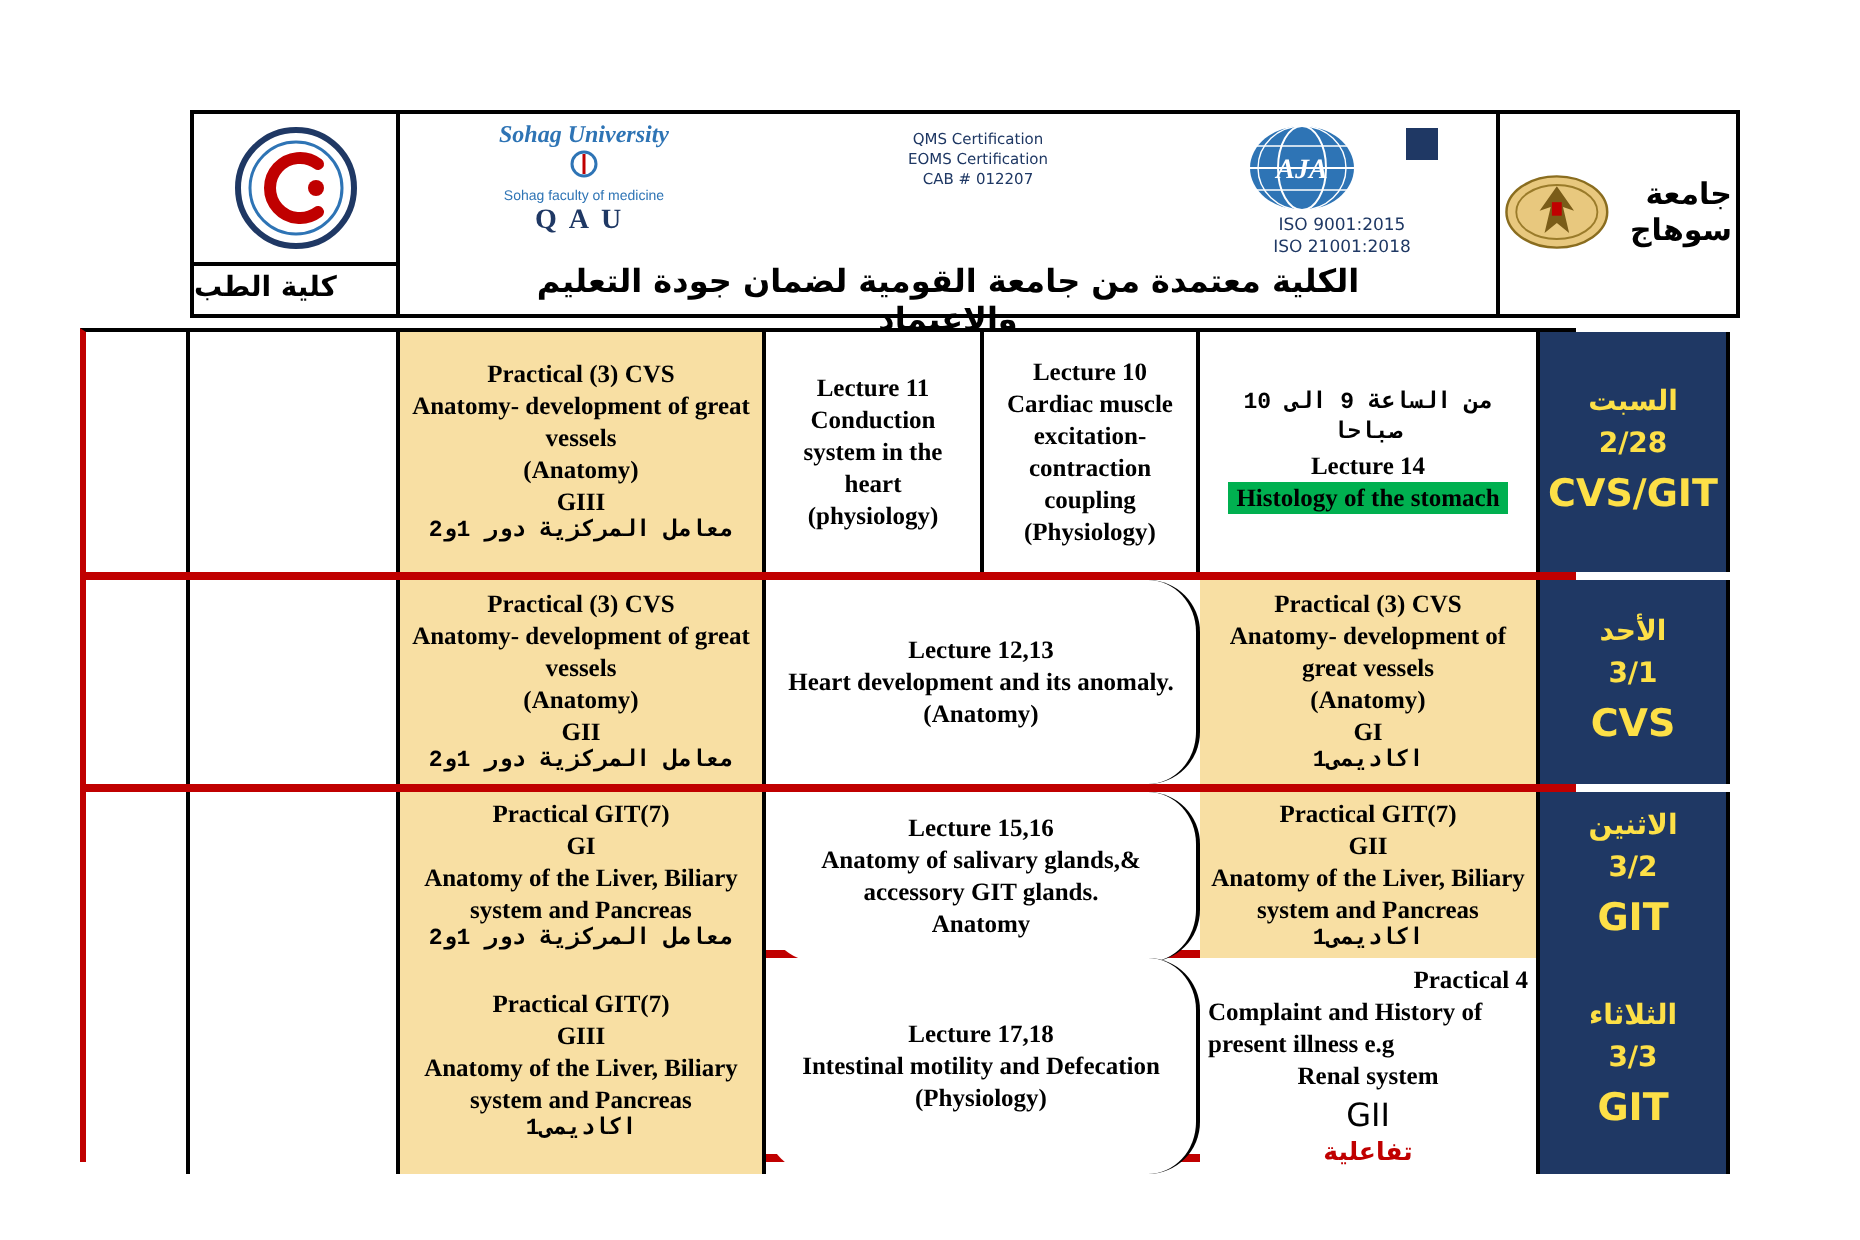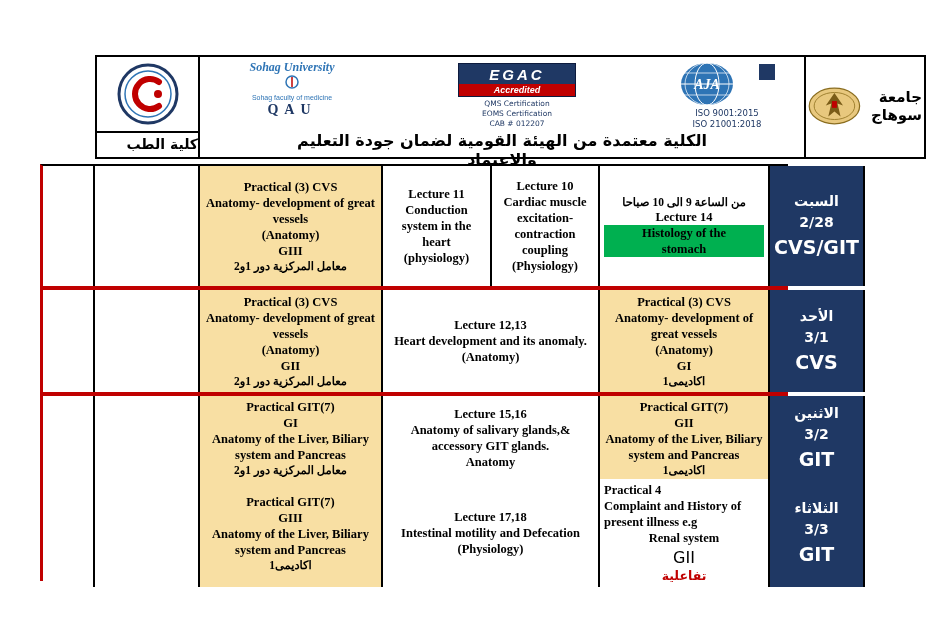--- a/index.html
+++ b/index.html
@@ -9,22 +9,22 @@
   body{
     width:930px; height:620px; background:#ffffff; position:relative; overflow:hidden;
     font-family:"Liberation Serif","DejaVu Sans",serif;
   }
   
   .header{ position:absolute; left:95px; top:55px; height:104px; display:flex; }
   .hbox{ border:2px solid #000; background:#fff; height:100%; }
   .faculty-box{ width:105px; display:flex; flex-direction:column; }
   .faculty-logo-area{ flex:1; display:flex; align-items:center; justify-content:center; }
   .faculty-caption{ border-top:2px solid #000; font-family:"DejaVu Sans",sans-serif;
-    font-weight:bold; font-size:14px; text-align:right; padding:3px 0 5px; }
-  .center-box{ width:606px; border-left:none; display:flex; flex-direction:column;
+    font-weight:bold; font-size:14px; text-align:left; padding:3px 0 5px; }
+  .center-box{ width:550px; border-left:none; display:flex; flex-direction:column;
     justify-content:space-between; padding:3px 6px 3px; }
   .logos-row{ display:flex; justify-content:space-between; align-items:flex-start; padding:0 6px; }
   .qau{ width:160px; text-align:center; }
   .qau-univ{ font-style:italic; font-weight:bold; font-size:12px; color:var(--blue);
     font-family:"Liberation Serif",serif; }
   .qau-fac{ font-size:7px; color:var(--blue); font-family:"Liberation Sans",sans-serif; margin:1px 0; }
   .qau-abbr{ font-size:14px; font-weight:bold; color:var(--navy); letter-spacing:6px;
     font-family:"Liberation Serif",serif; }
   .egac{ width:155px; text-align:center; margin-top:3px; }
   .egac-box{ width:118px; margin:0 auto; background:var(--navy); color:#fff; padding:2px 0 0; border:1px solid #0d1b3e; }
@@ -46,28 +46,28 @@
   
   .schedule{ position:absolute; left:40px; top:164px; width:748px;
     border-top:2px solid #000; border-left:3px solid var(--red); }
   .trow{ display:grid; grid-template-columns:52px 105px 183px 109px 108px 170px 95px;
     border-bottom:4px solid var(--red); }
   .r1{ height:124px; } .r2{ height:106px; } .r3{ height:83px; } .r4{ height:102px; }
   .cell{ border-right:2px solid #000; background:#fff; display:flex; flex-direction:column;
     justify-content:center; align-items:center; text-align:center; padding:3px 4px;
     font-weight:bold; font-size:12.5px; line-height:1.28; }
   .cell.tan{ background:var(--tan); }
-  .cell.day{ background:var(--navy); color:#ffffff; font-family:"DejaVu Sans",sans-serif; gap:3px; }
+  .cell.day{ background:var(--navy); color:#fde047; font-family:"DejaVu Sans",sans-serif; gap:3px; }
   .day-name{ font-size:14px; } .day-date{ font-size:14px; } .day-subject{ font-size:19px; }
-  .span2{ grid-column:span 2; }
-  .ar{ font-family:Liberation Serif, serif; font-size:11.5px; }
-  .hl{ background:var(--green); color:#000; padding:0 20px; }
+  .span2{ grid-column:span 2;border-radius:26px; }
+  .ar{ font-family:Liberation Mono, monospace; font-size:11.5px; }
+  .hl{ background:var(--green); color:#000; padding:0 4px; }
   .red-text{ color:var(--red); font-family:"DejaVu Sans",sans-serif; font-size:12.5px; }
   .gii{ font-family:"DejaVu Sans",sans-serif; font-size:16px; font-weight:500; margin-top:2px; }
-  .cell.left-align{ align-items:flex-start; text-align:left; }
+  .cell.left-align{ align-items:flex-end; text-align:left; }
   .cell.left-align .centered{ align-self:center; text-align:center; }
 </style>
 </head>
 <body>
 
 <header class="header">
 
   <div class="hbox faculty-box">
     <div class="faculty-logo-area">
       <svg width="62" height="62" viewBox="0 0 62 62">
@@ -87,24 +87,20 @@
         <div class="qau-univ">Sohag University</div>
         <svg width="20" height="14" viewBox="0 0 20 14">
           <circle cx="10" cy="7" r="6" fill="none" stroke="#2E74B5" stroke-width="1.5"></circle>
           <line x1="10" y1="2" x2="10" y2="12" stroke="#C00000" stroke-width="1.5"></line>
         </svg>
         <div class="qau-fac">Sohag faculty of medicine</div>
         <div class="qau-abbr">QAU</div>
       </div>
 
       <div class="egac">
-        <div class="egac-box">
-          <div class="egac-name">EGAC</div>
-          <div class="egac-accredited">Accredited</div>
-        </div>
         <div class="egac-cert">
           <div>QMS Certification</div>
           <div>EOMS Certification</div>
           <div>CAB # 012207</div>
         </div>
       </div>
 
       <div class="aja">
         <div class="aja-top">
           <svg width="56" height="44" viewBox="0 0 56 44">
@@ -119,21 +115,21 @@
           <div class="aja-square"></div>
         </div>
         <div class="aja-iso">
           <div>ISO 9001:2015</div>
           <div>ISO 21001:2018</div>
         </div>
       </div>
 
     </div>
     <div class="accred" dir="rtl">
-      <div>الكلية معتمدة من الهيئة القومية لضمان جودة التعليم</div>
+      <div>الكلية معتمدة من جامعة القومية لضمان جودة التعليم</div>
       <div>والاعتماد</div>
     </div>
   </div>
 
   <div class="hbox right-box">
     <svg width="86" height="62" viewBox="0 0 86 62">
       <ellipse cx="43" cy="31" rx="41" ry="29" fill="#E8C87E" stroke="#8a6d1f" stroke-width="2"></ellipse>
       <ellipse cx="43" cy="31" rx="33" ry="22" fill="none" stroke="#9a7b2a" stroke-width="1.5"></ellipse>
       <path d="M43 10 L29 30 L38 27 L33 48 L43 40 L53 48 L48 27 L57 30 Z" fill="#7a5c18"></path>
       <rect x="39" y="23" width="8" height="11" fill="#C00000"></rect>

